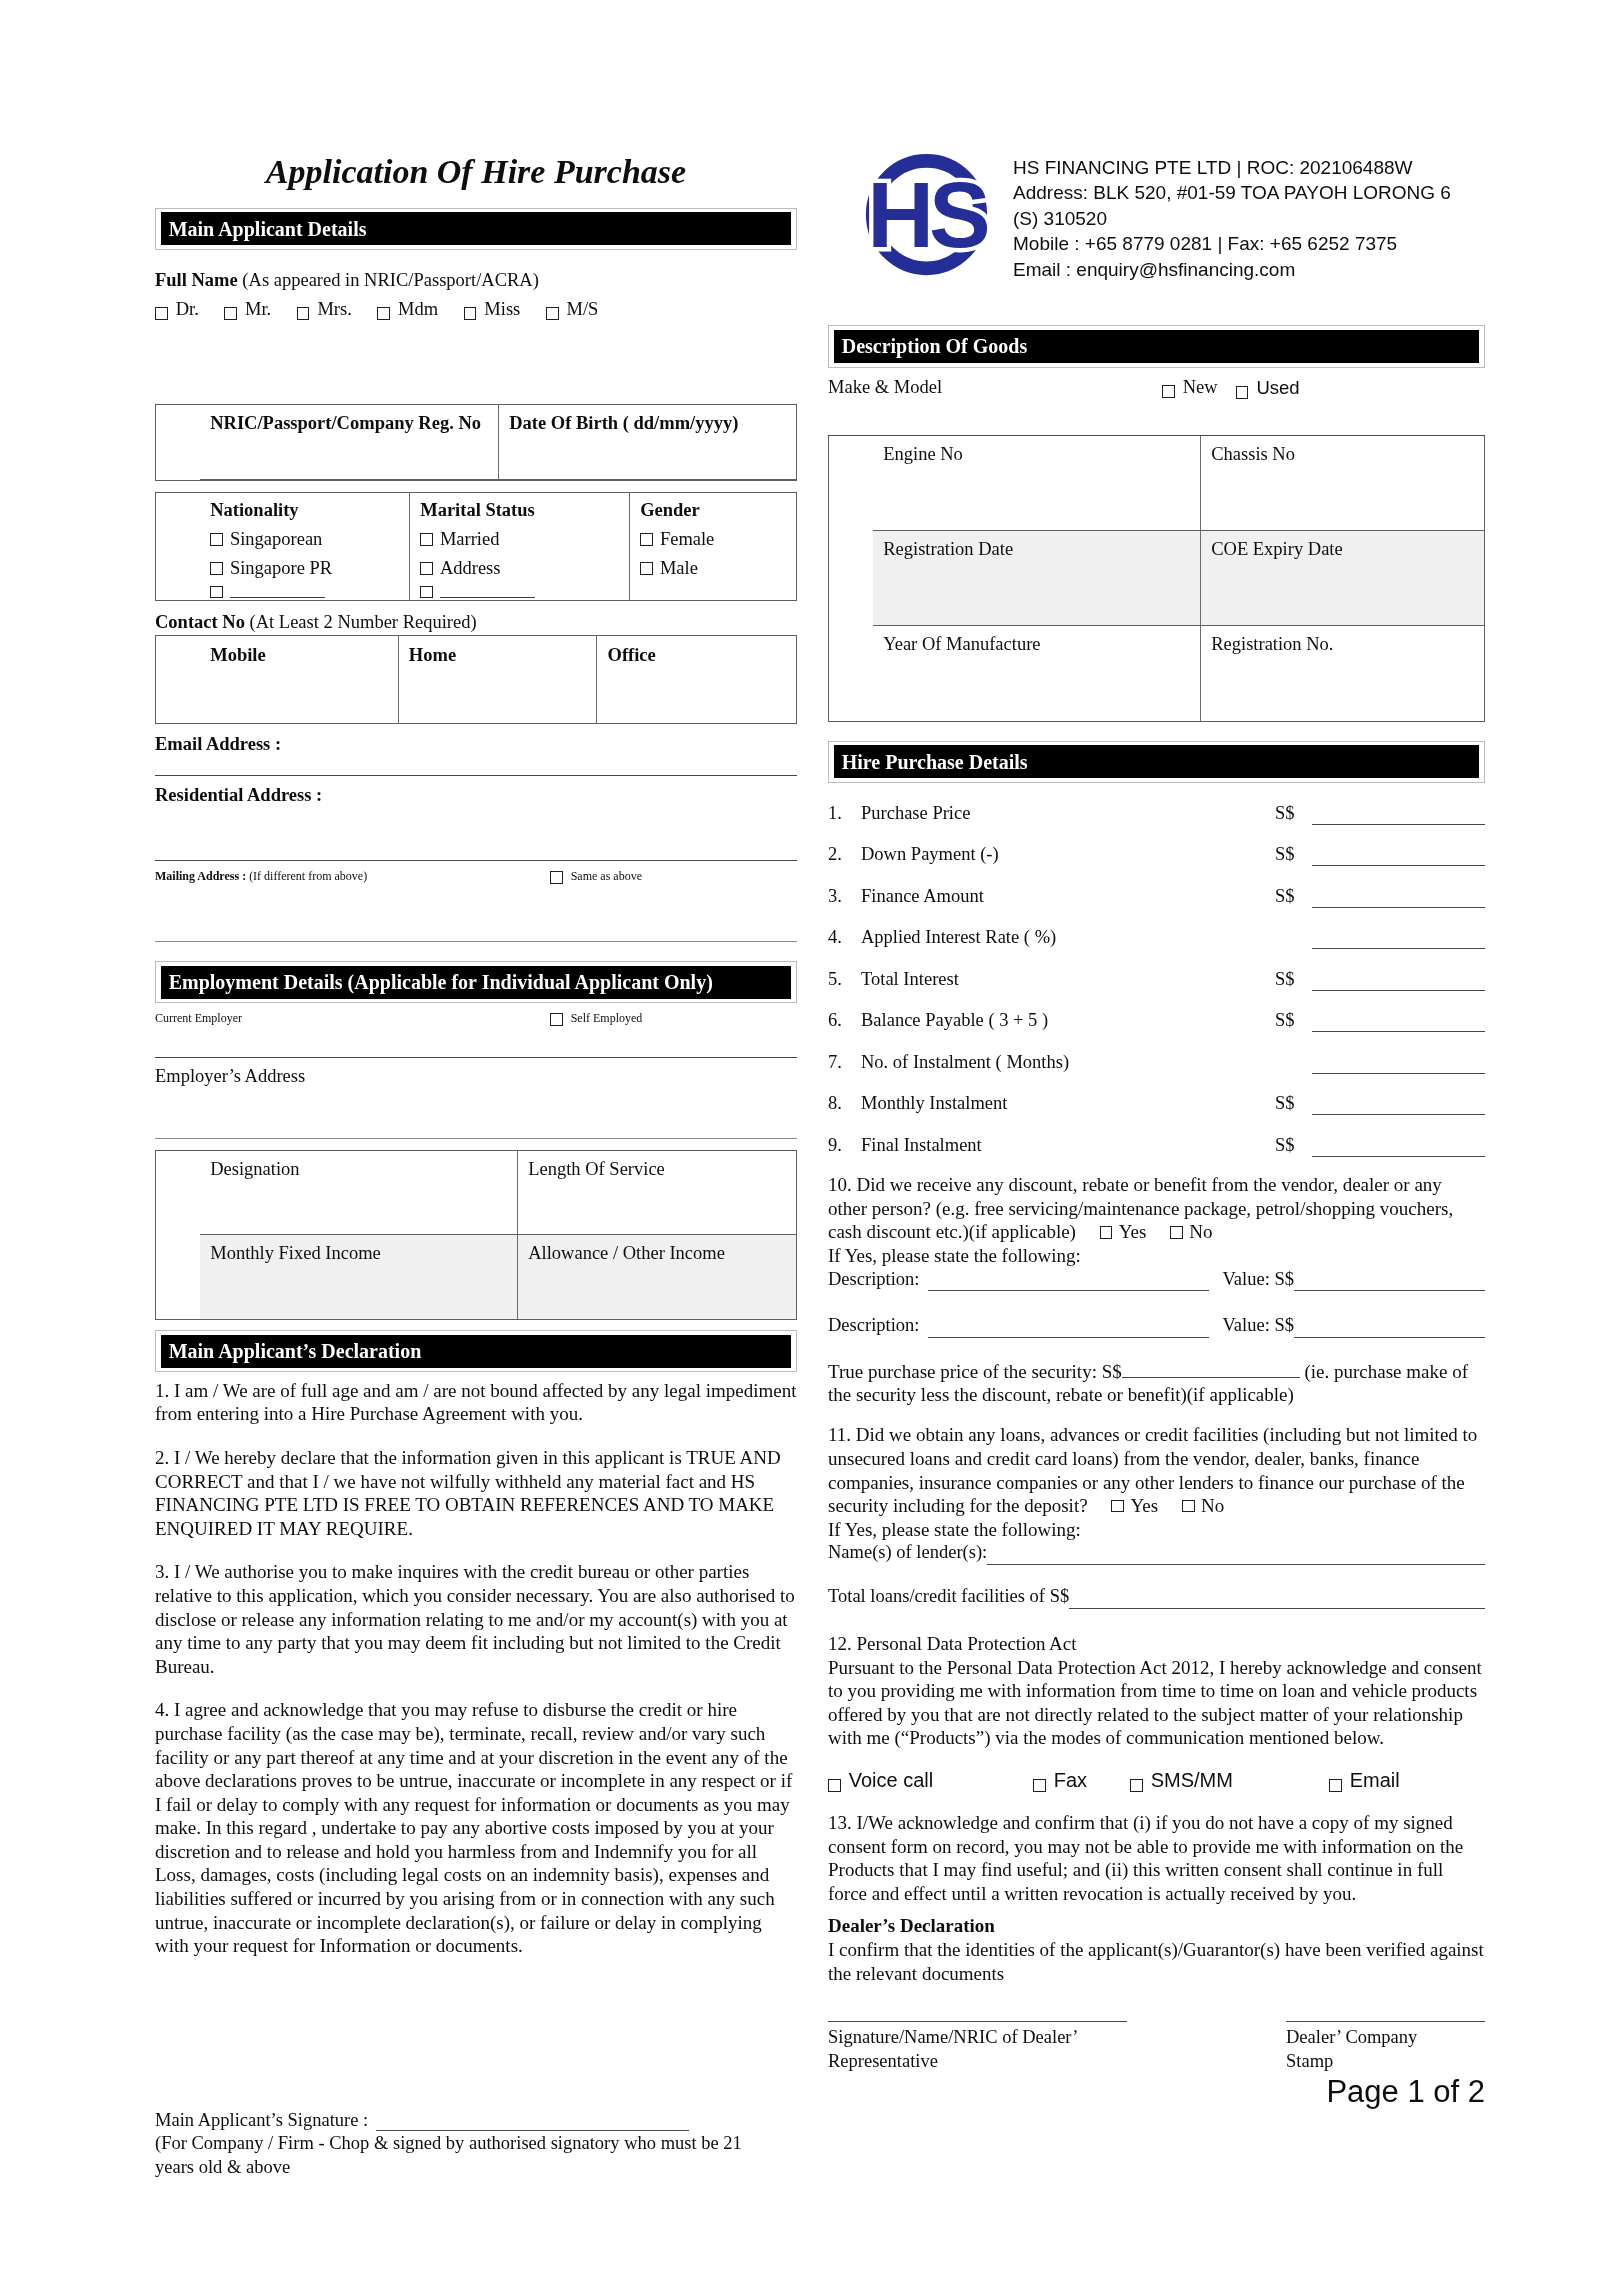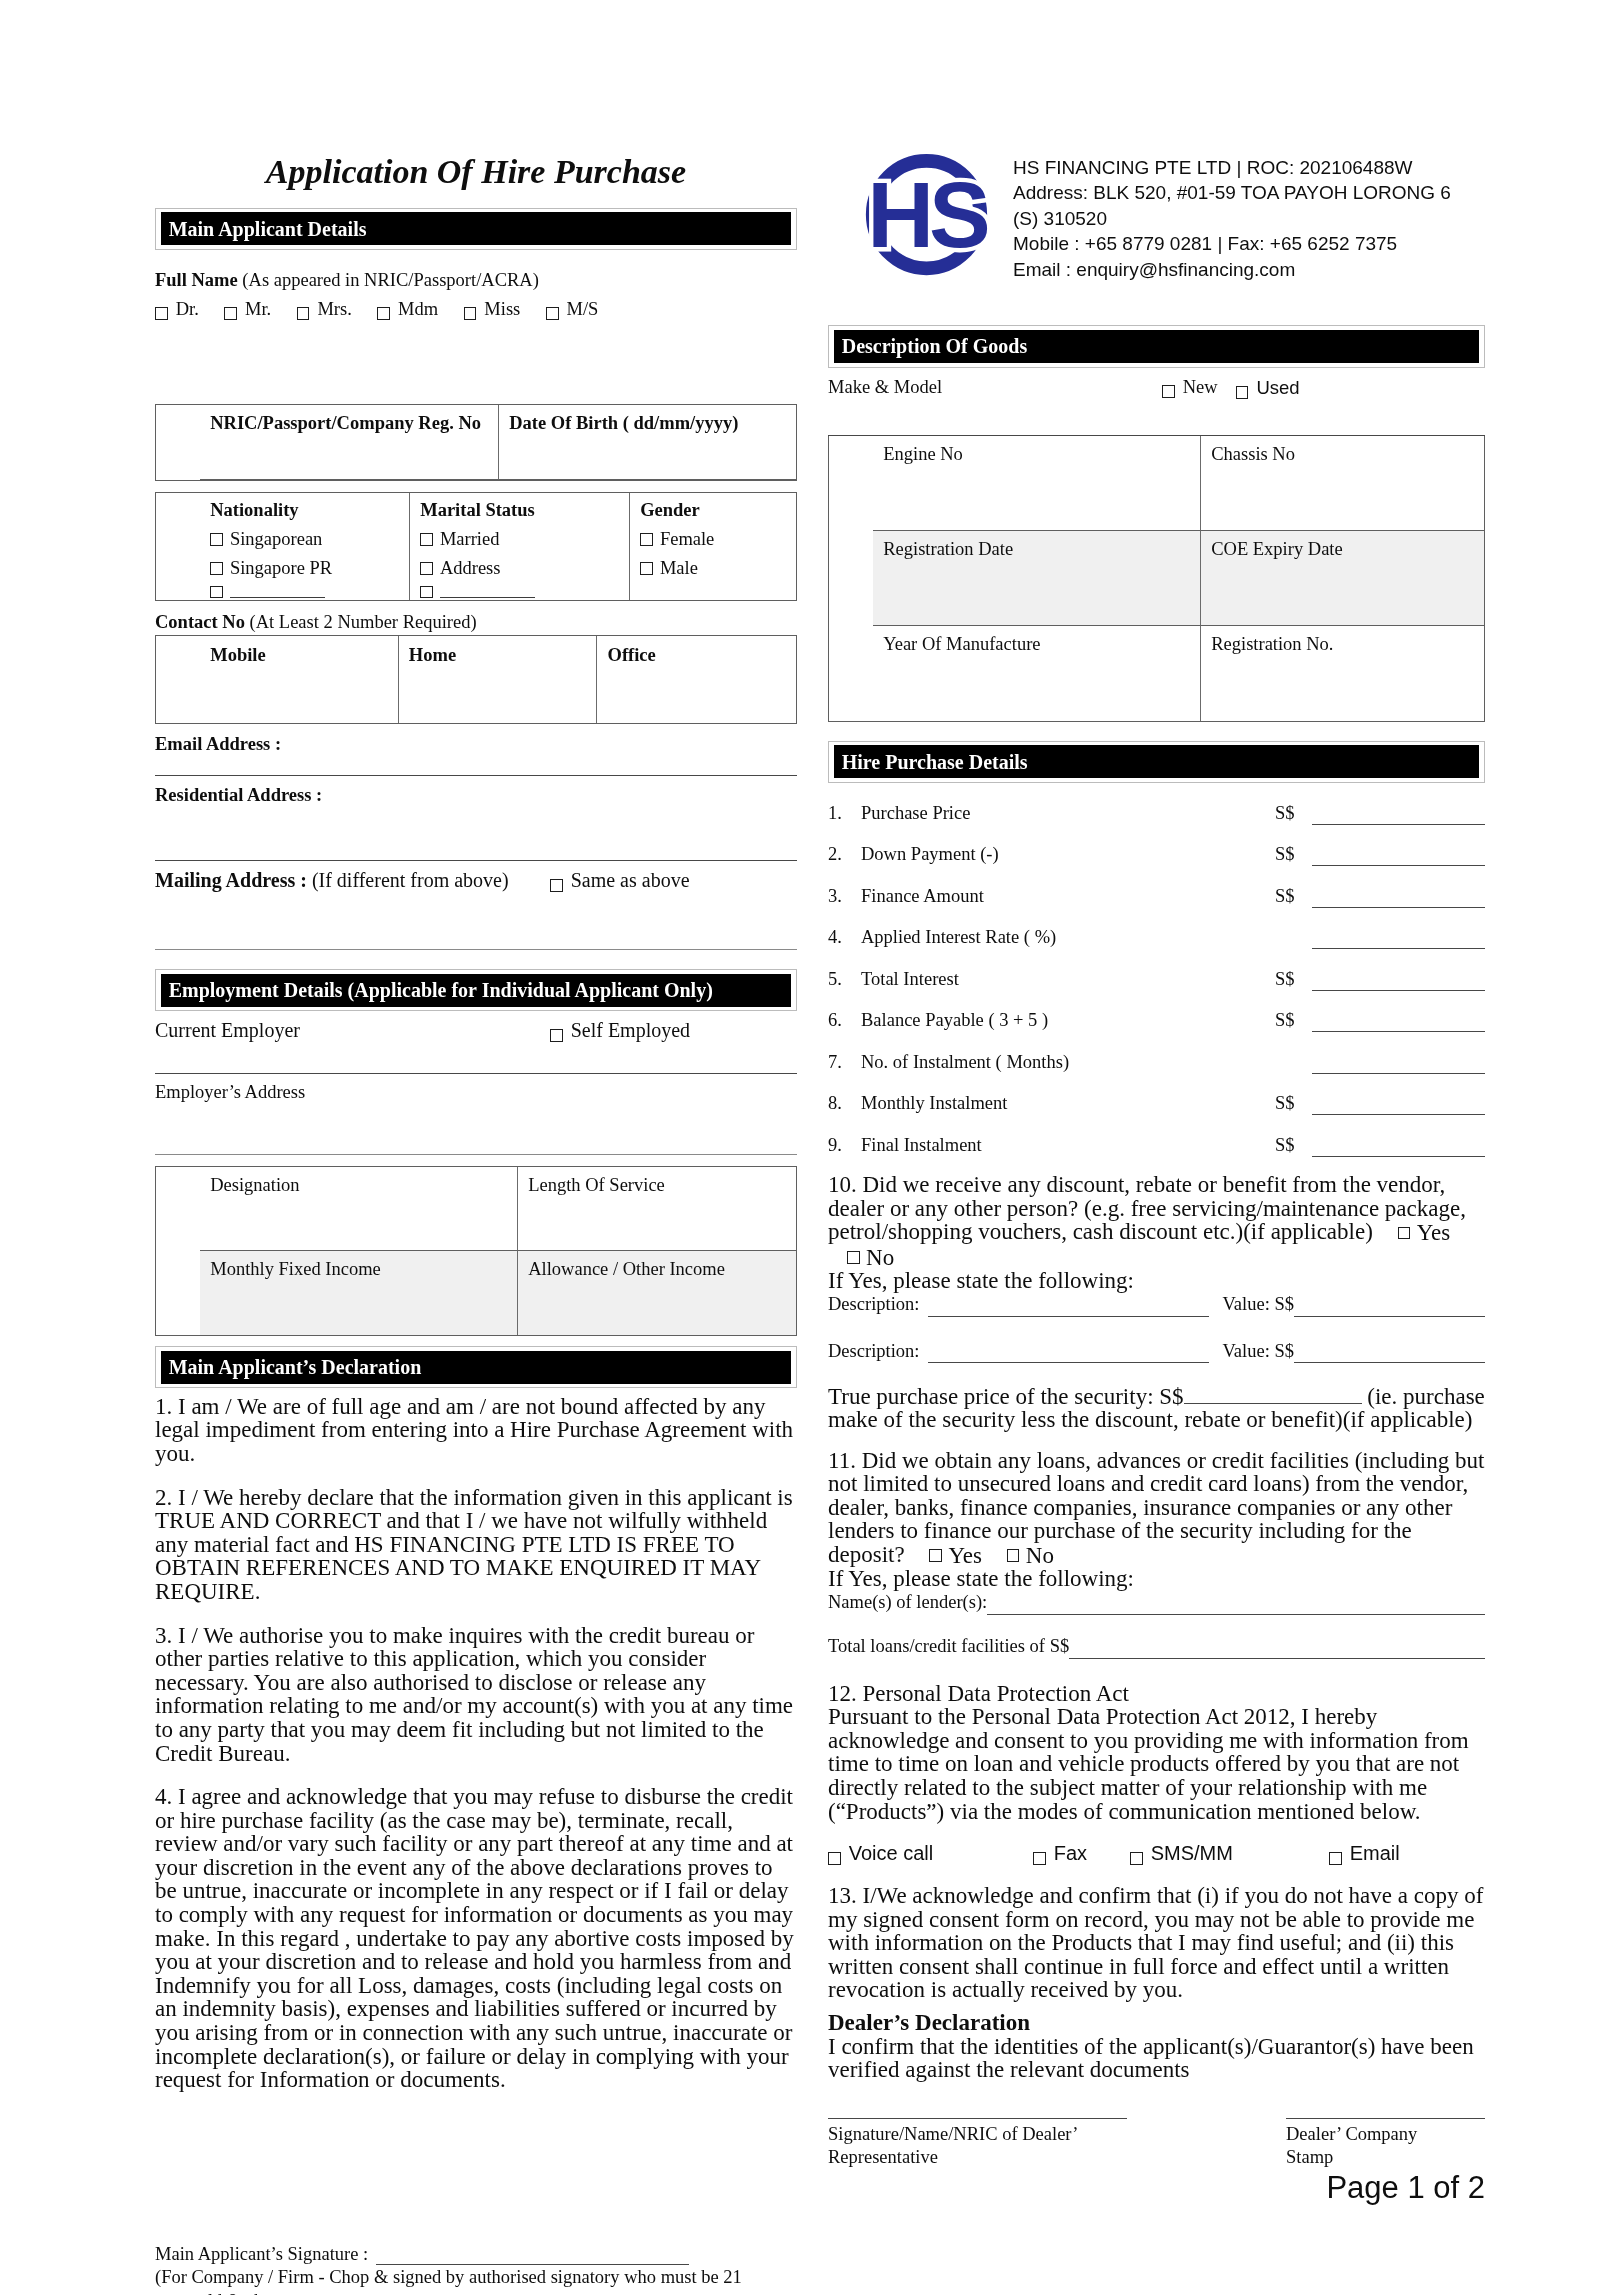--- a/index.html
+++ b/index.html
@@ -43,24 +43,24 @@
   .tbl-goods{grid-template-columns:328px 1fr;}
   .tbl-goods>.cell{height:95px;}
 
   .opt{display:flex;align-items:center;gap:7px;margin-top:5.7px;font-size:18.5px;}
   .optline{width:95px;border-bottom:1.9px solid #3d3d3d;height:11.5px;}
 
   .hline{border-bottom:1.9px solid #474747;height:0;}
   .hline.gray{border-bottom:1.9px solid #8a8a8a;}
   .useg{display:inline-block;border-bottom:1.9px solid #474747;height:6.4px;}
 
-  .row2{display:flex;align-items:center;font-size:20px;}
+  .row2{display:flex;align-items:center;font-size:12px;}
   .row2 .left{width:395px;flex:none;}
 
-  .para{font-size:23px;line-height:23.6px;margin:0;}
+  .para{font-size:19px;line-height:23.6px;margin:0;}
   .clause{margin-top:20px;}
   .clause:first-child{margin-top:6.4px;}
 
   .cohead{display:flex;align-items:flex-start;}
   .logo{width:125px;height:125px;flex:none;margin-left:36px;}
   .coinfo{font-family:"Liberation Sans",sans-serif;font-size:19px;line-height:25.5px;margin-left:24px;margin-top:2.5px;}
 
   .mm{display:flex;align-items:center;font-size:18.5px;margin-top:9px;}
   .mm .mmnew{margin-left:220px;}
   .mm .mmused{margin-left:18px;}

